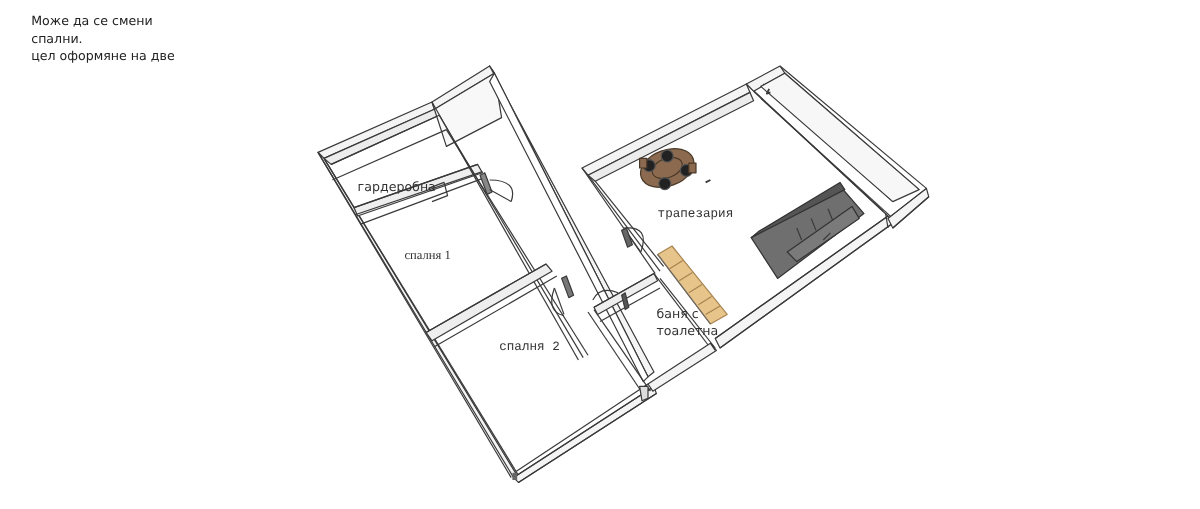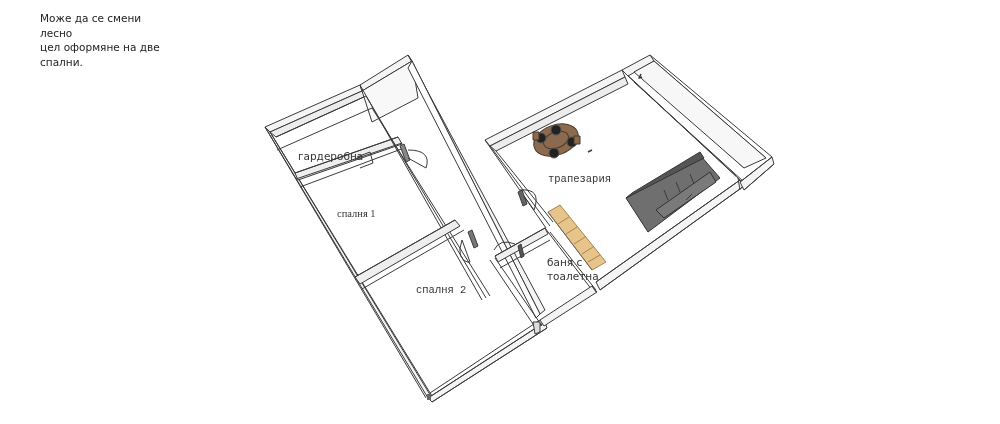--- a/index.html
+++ b/index.html
@@ -1,33 +1,32 @@
 <!DOCTYPE html>
 <html><head>
 <meta charset="utf-8">
 <style>
   html, body { margin: 0; padding: 0; background: #ffffff; }
   body { width: 1000px; height: 424px; position: relative; overflow: hidden;
          font-family: "DejaVu Sans", "Liberation Sans", sans-serif; }
   .note { position: absolute; left: 26px; top: 11px; width: 150px;
           font-size: 10.5px; line-height: 14.5px; color: #222; }
-  .note span { display: block; margin-left: 14px; }
+  .note span { display: block; }
   svg.plan { position: absolute; left: 0; top: 0; }
   .lbl { position: absolute; font-size: 10.5px; color: #333; white-space: nowrap; }
   .lbl2 { position: absolute; font-size: 10.5px; color: #333; line-height: 14px; margin-left: 36px; }
   .lbl2 span { display: block; }
 </style>
 </head>
 <body>
 
 <div class="note">
   <span>Може да се смени</span>
-  <span>лесно</span>
+  <span>спални.</span>
   <span>цел оформяне на две</span>
-  <span>спални.</span>
 </div>
 
 <svg class="plan" width="1000" height="424" viewBox="0 0 1000 424" fill="none" stroke="#3a3a3a" stroke-width="1" stroke-linejoin="round">
 
   <g>
 
     <polygon points="265,127 360,85 362,91 270,132" fill="#f4f4f4"></polygon>
     <polygon points="270,132 362,91 366,96 276,137" fill="#ececec"></polygon>
 
     <polygon points="360,85 408,55 412,61 362,91" fill="#f4f4f4"></polygon>

